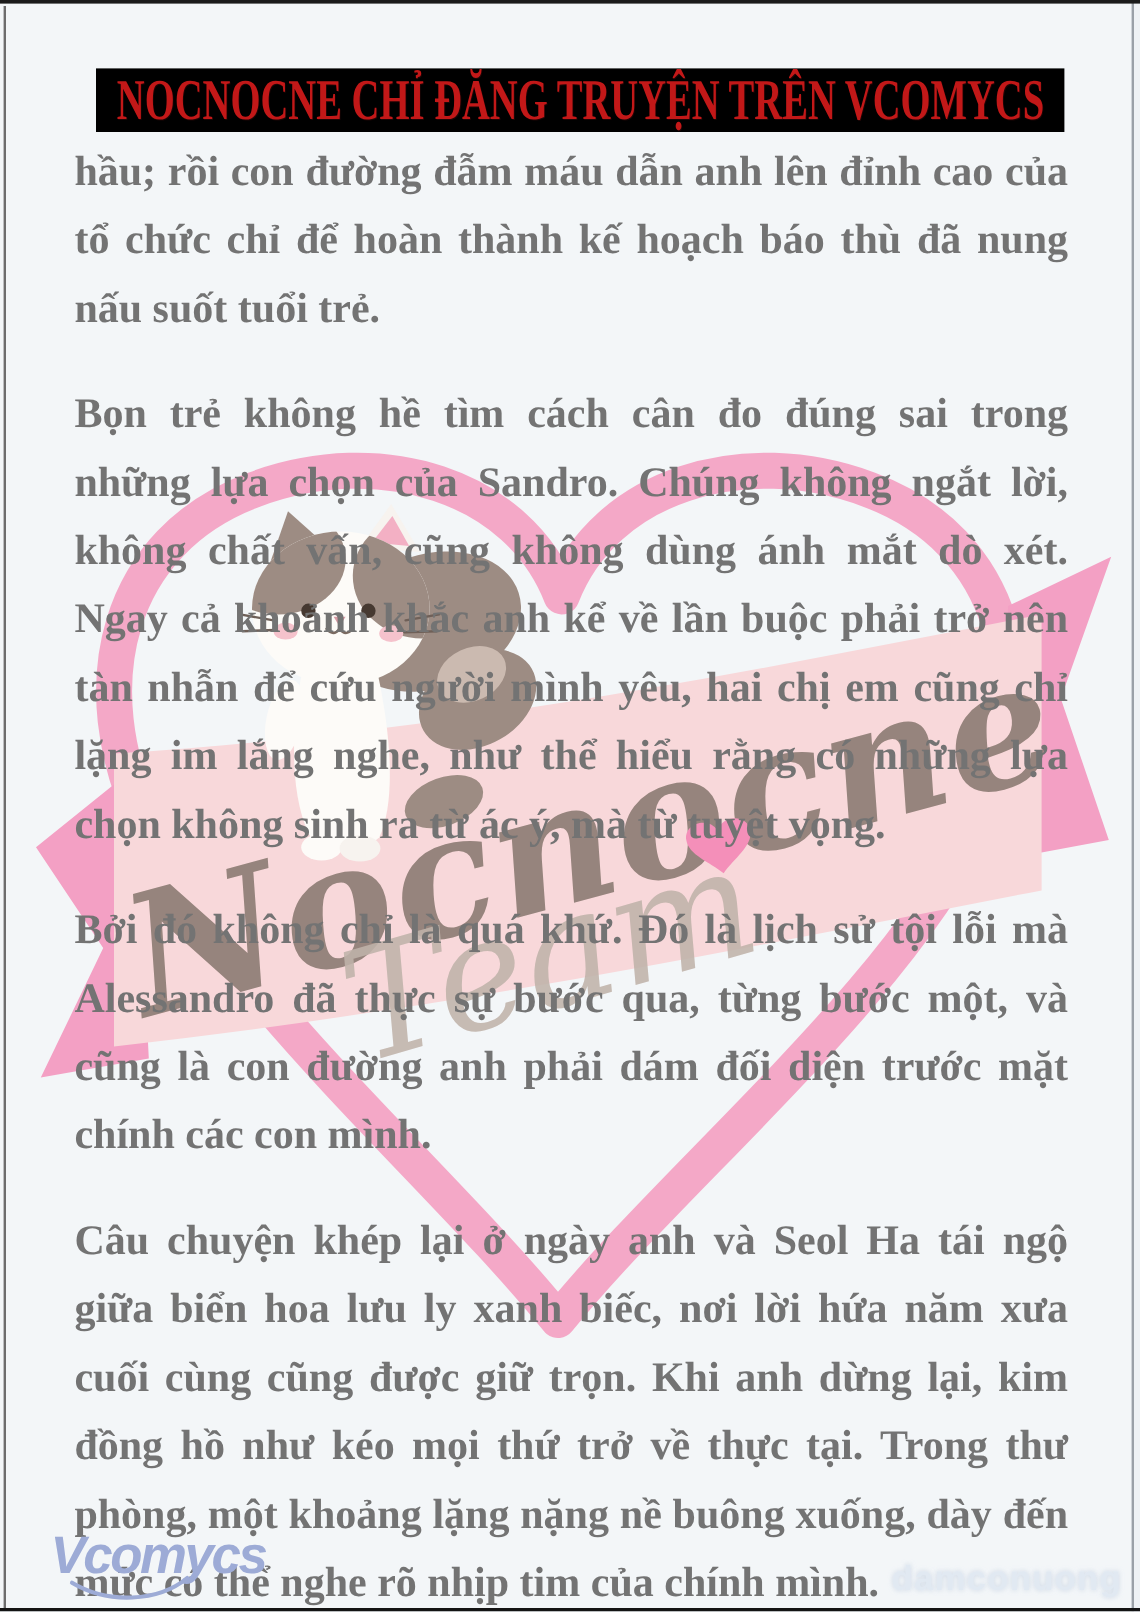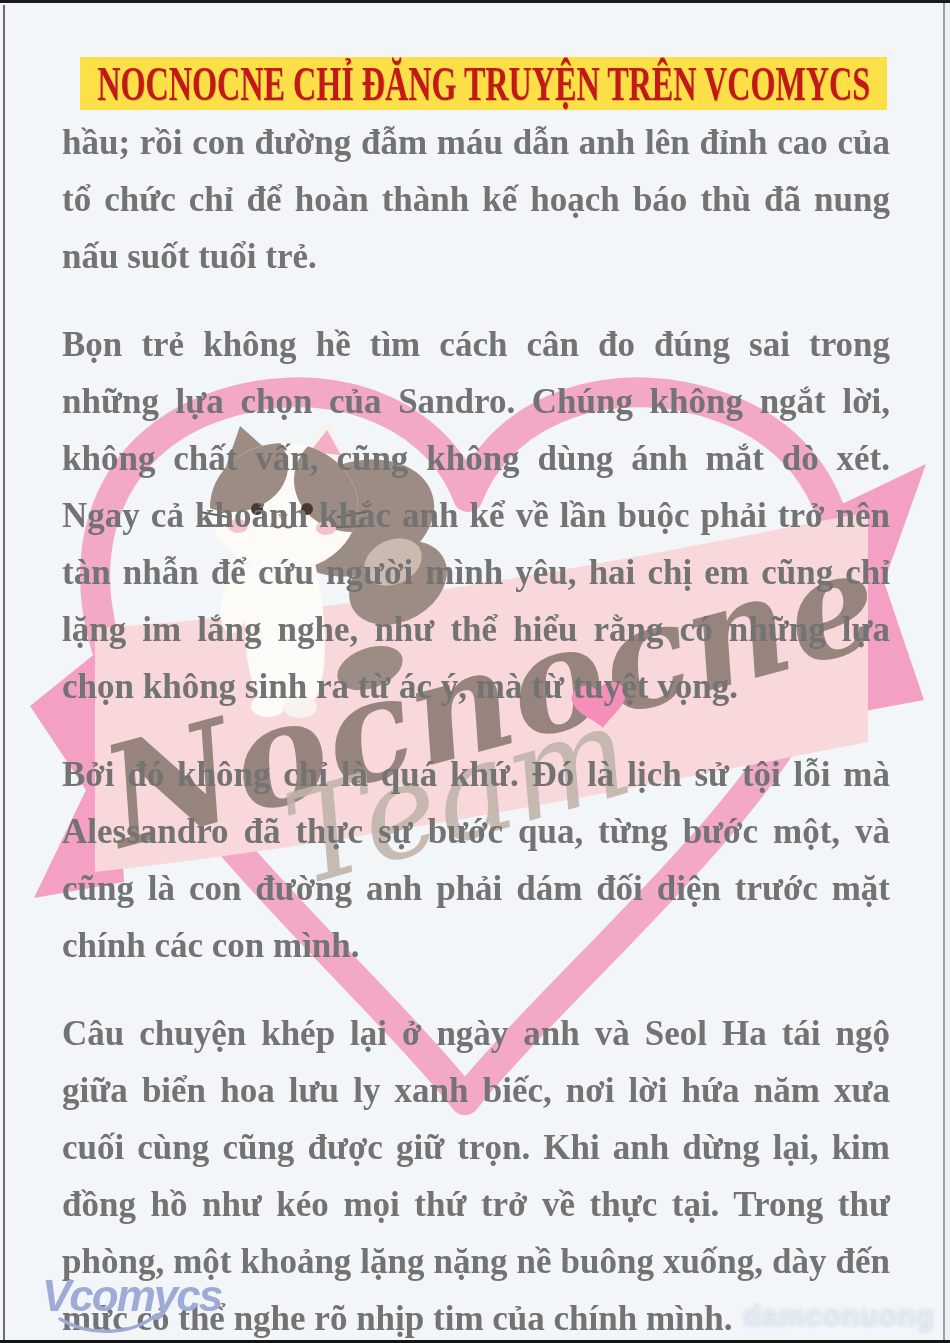--- a/index.html
+++ b/index.html
@@ -14,21 +14,21 @@
   .edge-left{position:absolute;left:3px;top:5px;width:2px;height:1335px;background:#6d6d6d;}
   .edge-right-line{position:absolute;right:5px;top:0;width:2px;height:1343px;background:#9aa0a7;}
   .edge-right-pad{position:absolute;right:0;top:0;width:5px;height:1343px;background:#eef1f4;}
 
   
   .watermark{position:absolute;left:0;top:0;width:950px;height:1343px;}
 
   
   .header-band{
     position:absolute;left:80px;top:57px;width:807px;height:53px;
-    background:#fde047;display:flex;align-items:center;justify-content:center;
+    background:#000000;display:flex;align-items:center;justify-content:center;
   }
   .header-band h1{
     margin:0;font-weight:700;font-size:48px;line-height:1;
     color:#c21818;white-space:nowrap;letter-spacing:0;
     transform:scaleX(.67);transform-origin:50% 50%;
     text-shadow:1px 1px 0 rgba(120,20,20,.25);
     font-family:"Liberation Serif",serif;
   }
 
   

